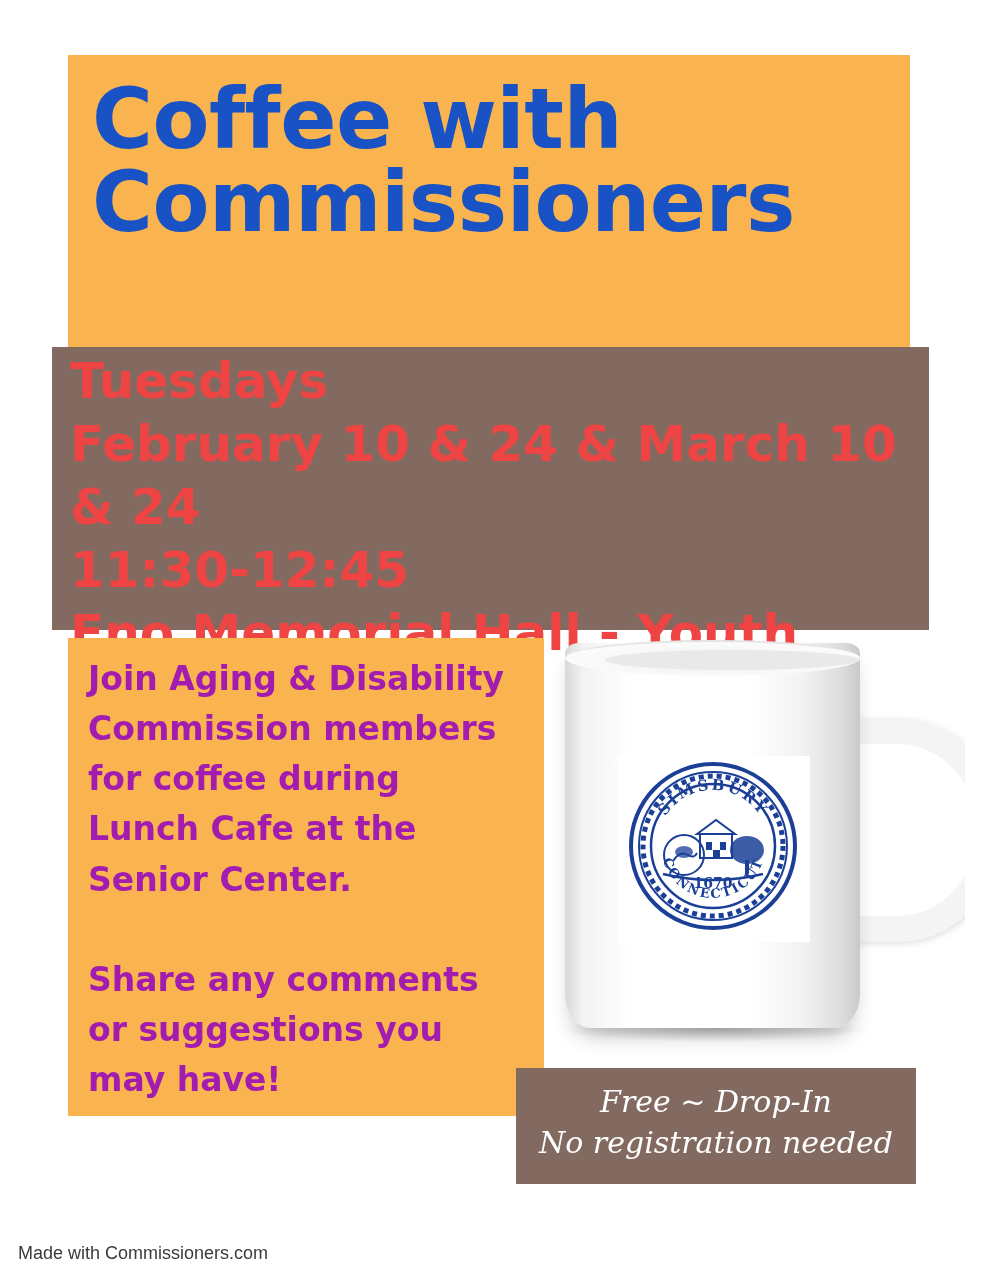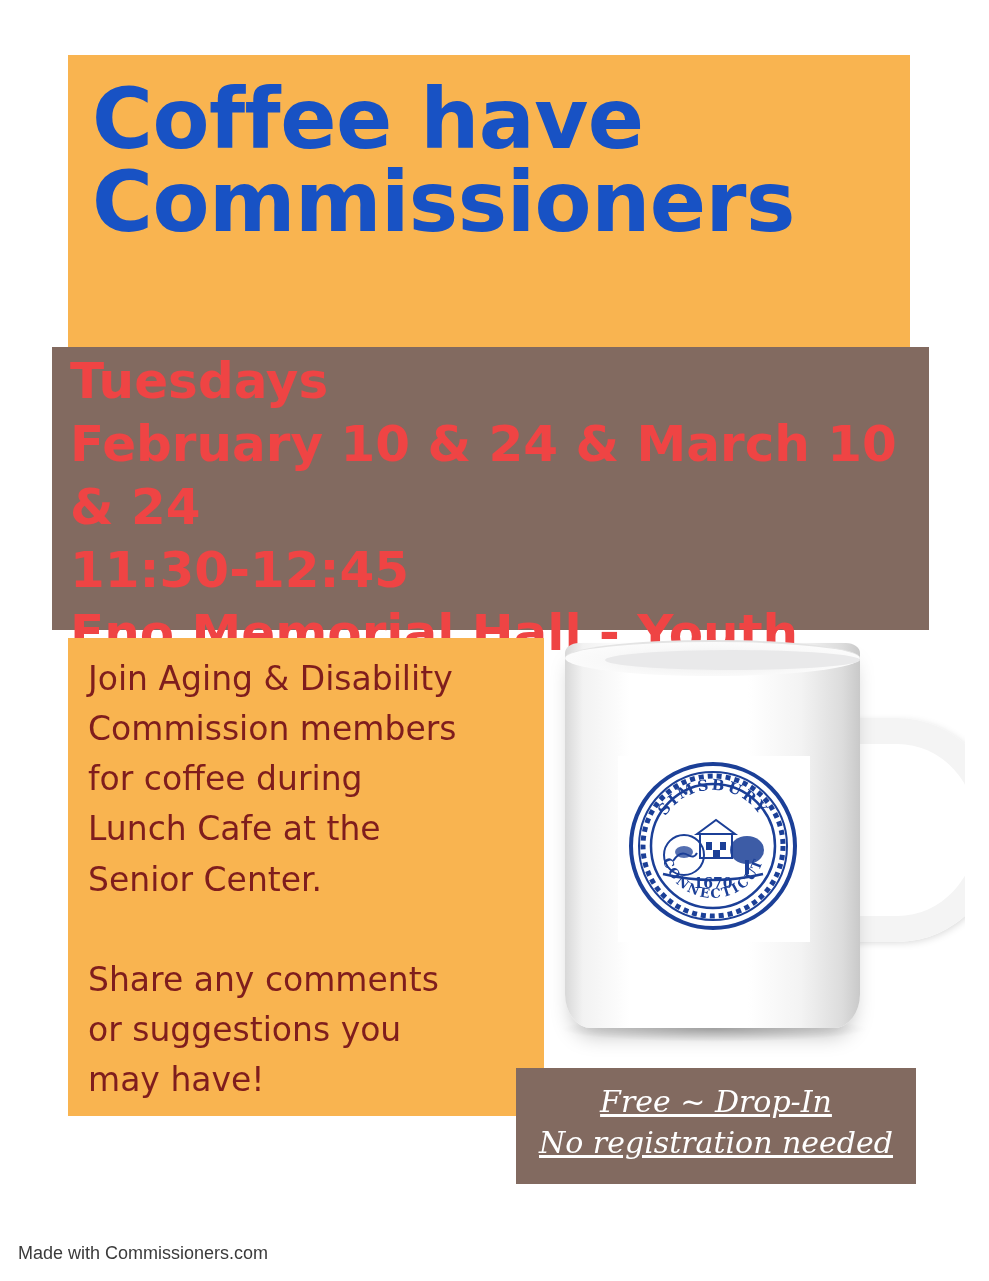--- a/index.html
+++ b/index.html
@@ -78,23 +78,23 @@
     top: 638px;
     width: 476px;
     height: 478px;
     background: #f9b450;
   }
   .body-text {
     position: absolute;
     left: 88px;
     top: 654px;
     width: 455px;
-    color: #7f1d1d;
+    color: #a21caf;
     font-family: "DejaVu Sans", sans-serif;
-    font-weight: normal;
+    font-weight: bold;
     font-size: 33px;
     line-height: 1.52;
     white-space: pre-line;
   }
 
   
   .mug-area {
     position: absolute;
     left: 545px;
     top: 638px;
@@ -184,40 +184,39 @@
     left: 516px;
     top: 1082px;
     width: 400px;
     text-align: center;
     color: #ffffff;
     font-family: "DejaVu Serif", serif;
     font-style: italic;
     font-size: 30px;
     line-height: 1.35;
     white-space: pre-line;
-    text-decoration: underline;
   }
 
   
   .credit {
     position: absolute;
     left: 18px;
     top: 1243px;
     color: #3b3b3b;
     font-family: "Liberation Sans", sans-serif;
     font-size: 18px;
   }
 </style>
 </head>
 <body>
 
 <div class="poster">
 
   <div class="title-band"></div>
-  <div class="title-text">Coffee have
+  <div class="title-text">Coffee with
 Commissioners</div>
 
   <div class="details-band"></div>
   <div class="details-text">Tuesdays
 February 10 &amp; 24 &amp; March 10 &amp; 24
 11:30-12:45
 Eno Memorial Hall - Youth Room</div>
 
   <div class="body-band"></div>
   <div class="body-text">Join Aging &amp; Disability

